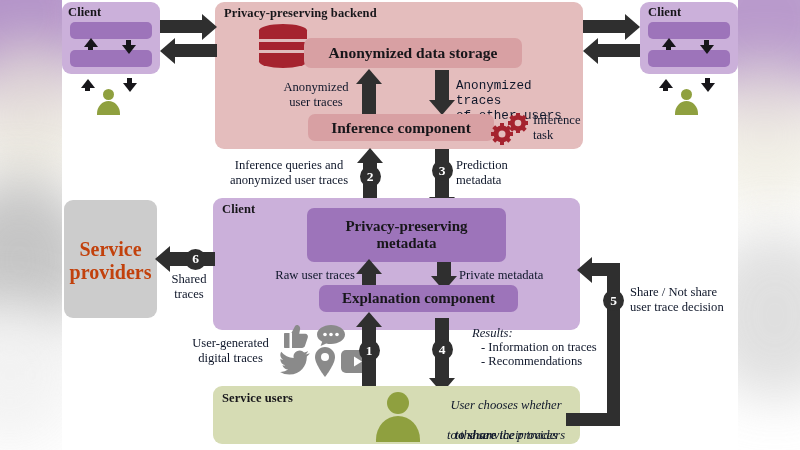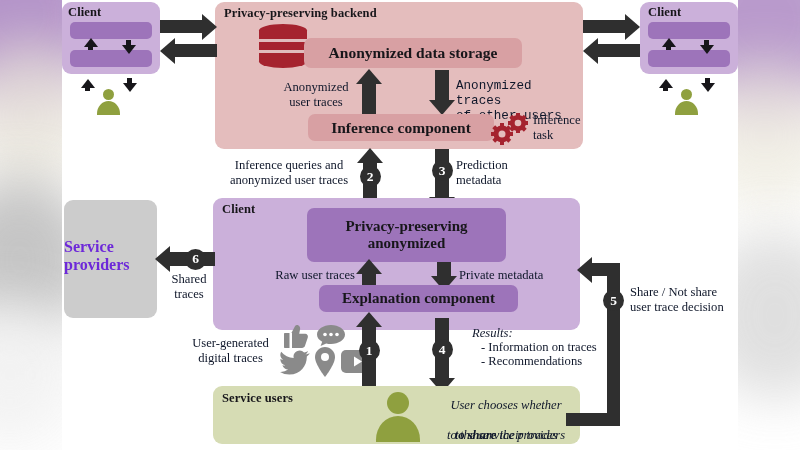--- a/index.html
+++ b/index.html
@@ -40,22 +40,22 @@
     align-items:center;justify-content:center;text-align:center;
     font-weight:bold;color:#17161a;line-height:1.12;
     box-sizing:border-box;
   }
   .pill-red{background:#d8a0a3;font-size:15.5px;}
   .pill-purple{background:#9d74ba;font-size:15px;}
 
   .bar{position:absolute;background:#9d74ba;border-radius:5px;}
 
   .centered-text{
-    position:absolute;font-weight:bold;color:#6d28d9;
-    font-size:16px;line-height:1.15;
+    position:absolute;font-weight:bold;color:#c2410c;
+    text-align:center;font-size:20px;line-height:1.15;
   }
 
   
   .lbl{
     position:absolute;color:#0f172a;font-size:12.6px;line-height:1.18;
     white-space:pre-line;
   }
   .lbl-c{text-align:center;}
   .lbl-l{text-align:left;}
   .lbl-r{text-align:right;}
@@ -219,21 +219,21 @@
 metadata</div>
 
   <div class="box outer providers-box" style="left:64px;top:200px;width:93px;height:118px;"></div>
   <div class="centered-text" style="left:64px;top:238px;width:93px;white-space:pre-line;">Service
 providers</div>
 
   <div class="box outer client-box" style="left:213px;top:198px;width:367px;height:132px;"></div>
   <div class="box-title" style="left:222px;top:202px;">Client</div>
 
   <div class="pill pill-purple" style="left:307px;top:208px;width:199px;height:54px;white-space:pre-line;">Privacy-preserving
-anonymized</div>
+metadata</div>
 
   <div class="ar" style="left:362px;top:272px;width:14px;height:18px;"></div>
   <div class="arrow-head ah-up" style="left:356px;top:259px;"></div>
   <div class="lbl lbl-r" style="left:240px;top:268px;width:115px;">Raw user traces</div>
 
   <div class="ar" style="left:437px;top:262px;width:14px;height:16px;"></div>
   <div class="arrow-head ah-down" style="left:431px;top:276px;"></div>
   <div class="lbl lbl-l" style="left:459px;top:268px;width:120px;">Private metadata</div>
 
   <div class="pill pill-purple" style="left:307px;top:285px;width:199px;height:27px;margin-left:12px;">Explanation component</div>

